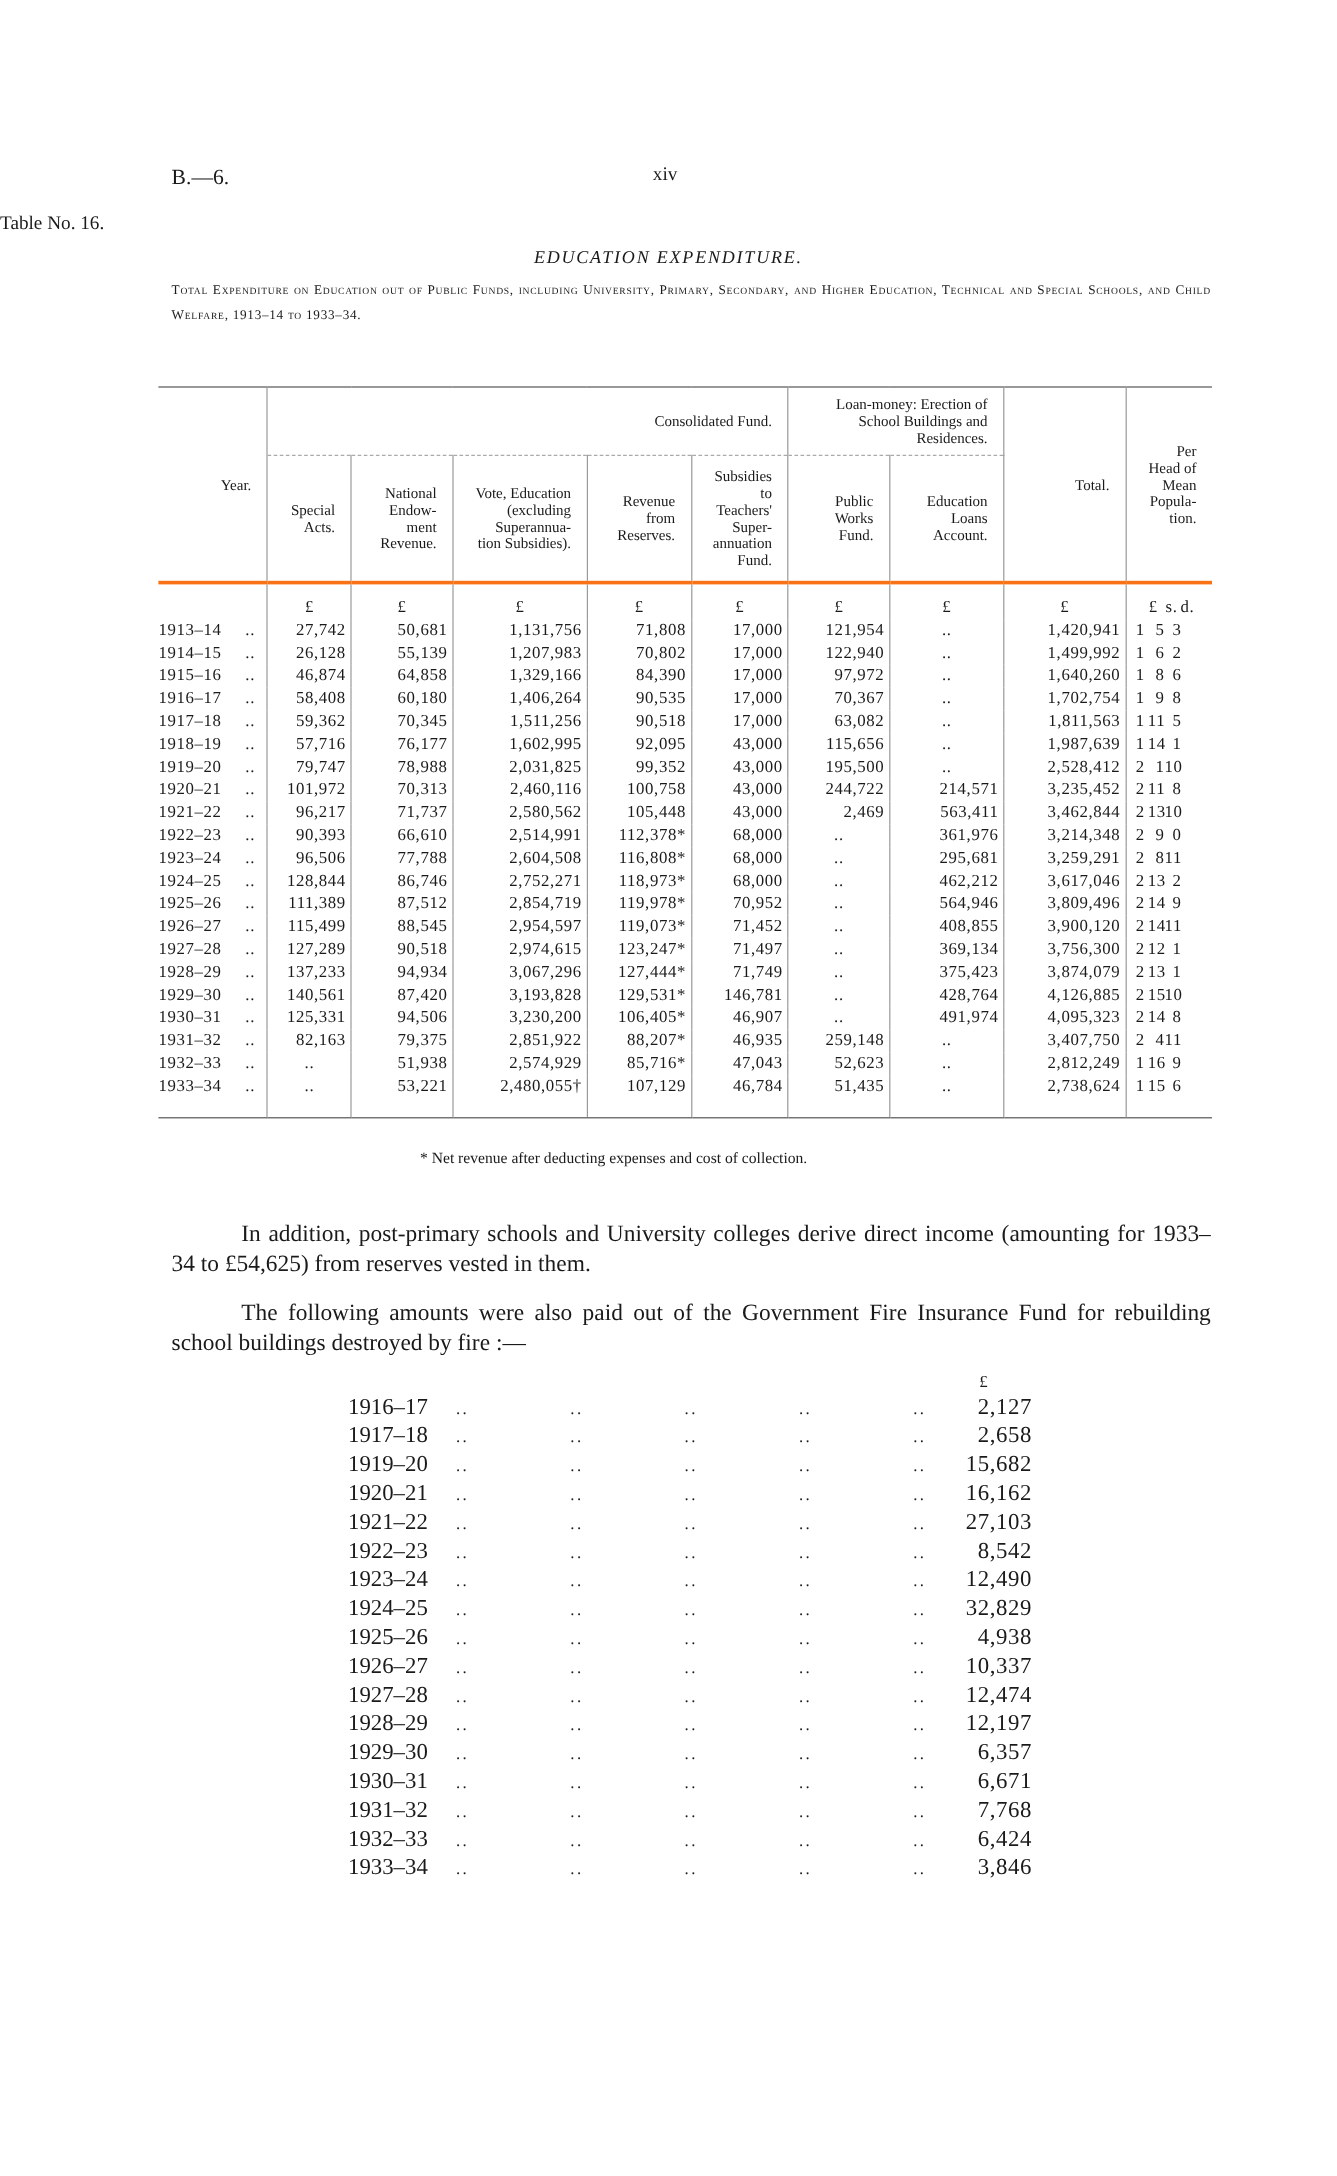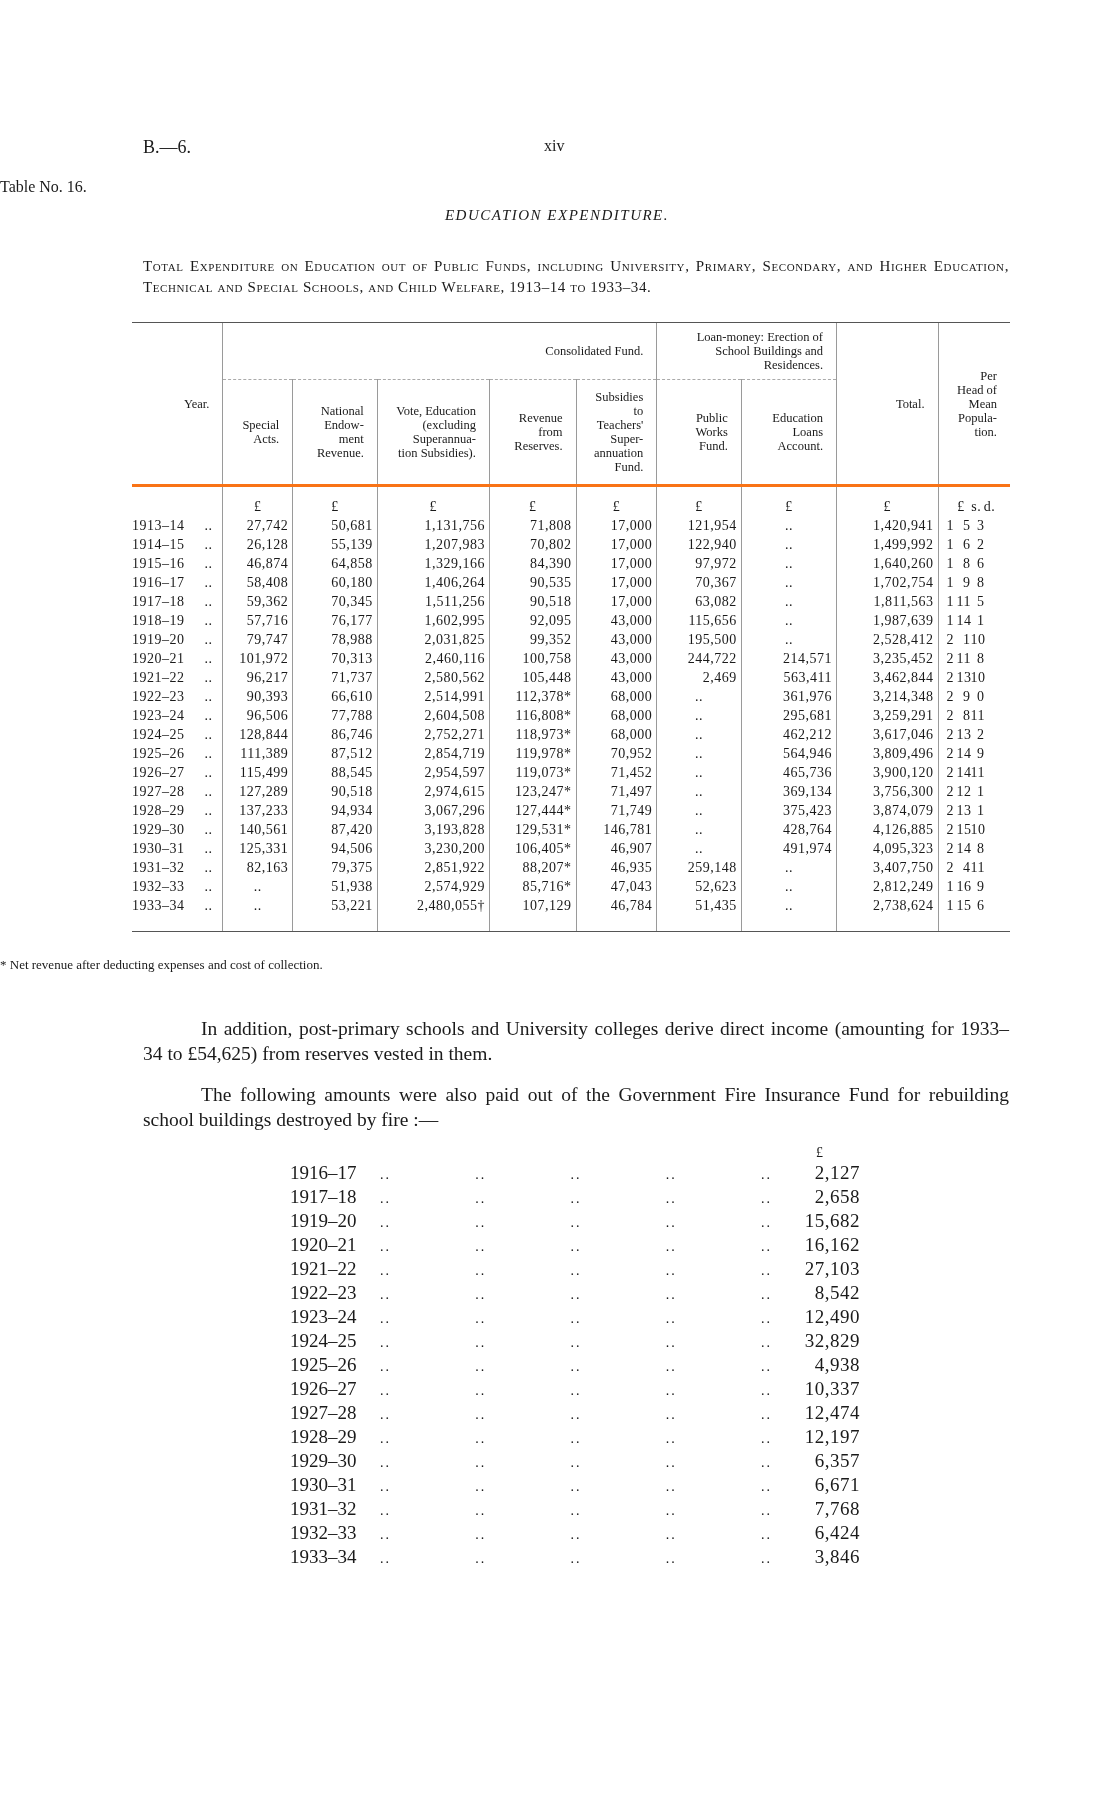--- a/index.html
+++ b/index.html
@@ -5,21 +5,21 @@
   html, body { margin: 0; padding: 0; background: #ffffff; }
   body {
     width: 1114px; height: 1813px; position: relative; overflow: hidden;
     font-family: "Liberation Serif", "DejaVu Serif", serif; color: #1a1a1a;
   }
   .abs { position: absolute; }
   #page-ref { left: 143px; top: 137px; font-size: 18px; }
   #page-num { left: 544px; top: 137px; font-size: 16px; }
   #table-no { left: 0; width: 1114px; text-align: left; top: 178px; font-size: 16px; }
   #table-heading { left: 0; width: 1114px; text-align: center; top: 207px; font-size: 15px; letter-spacing: 1.5px; font-style: italic; }
-  #caption { left: 143px; top: 256px; width: 866px; font-size: 15px; line-height: 21px; font-variant: small-caps; letter-spacing: 0.6px; text-align: justify; }
+  #caption { left: 143px; top: 232px; width: 866px; font-size: 11px; line-height: 21px; font-variant: small-caps; letter-spacing: 0.6px; text-align: justify; }
 
   
   #main-table {
     left: 132px; top: 322px; width: 878px;
     border-collapse: collapse; font-size: 14px;
   }
   #main-table th {
     font-weight: normal; font-size: 12.5px; line-height: 14px;
     vertical-align: middle; text-align: right; padding: 2px 13px;
     border-left: 1px solid #9a9a9a;
@@ -37,21 +37,21 @@
   #main-table td.yr .dots { float: right; padding-right: 6px; }
   #main-table td.c { text-align: center; }
   #main-table tr.unit td { text-align: center; padding-top: 10px; height: 18px; }
   #main-table tr.last td { border-bottom: 1.5px solid #555; padding-bottom: 16px; }
   #main-table td.ph { text-align: left; padding-left: 8px; }
   .lsd { display: inline-block; width: 14px; text-align: right; }
   .lsd.p { width: 10px; text-align: left; }
 
   
   #footnotes { left: 0; width: 1114px; top: 956px; font-size: 13px; line-height: 17px; }
-  #footnotes div { }
+  #footnotes div { padding-left: 350px; }
 
   
   .para { left: 143px; width: 866px; font-size: 19.5px; line-height: 25px; text-align: justify; }
   .para .ind { display: inline-block; width: 58px; }
   #para1 { top: 1016px; }
   #para2 { top: 1082px; }
 
   
   #fire-unit { left: 816px; top: 1145px; font-size: 14px; }
   #fire-list { left: 290px; top: 1161px; width: 570px; font-size: 19px; }
@@ -270,21 +270,21 @@
         <td class="ph"><span class="lsd p">2</span><span class="lsd">14</span><span class="lsd">9</span></td>
       </tr>
       <tr>
         <td class="yr"><span>1926–27</span><span class="dots">..</span></td>
         <td>115,499</td>
         <td>88,545</td>
         <td>2,954,597</td>
         <td>119,073*</td>
         <td>71,452</td>
         <td class="c">..</td>
-        <td>465,736</td>
+        <td>408,855</td>
         <td>3,900,120</td>
         <td class="ph"><span class="lsd p">2</span><span class="lsd">14</span><span class="lsd">11</span></td>
       </tr>
       <tr>
         <td class="yr"><span>1927–28</span><span class="dots">..</span></td>
         <td>127,289</td>
         <td>90,518</td>
         <td>2,974,615</td>
         <td>123,247*</td>
         <td>71,497</td>

